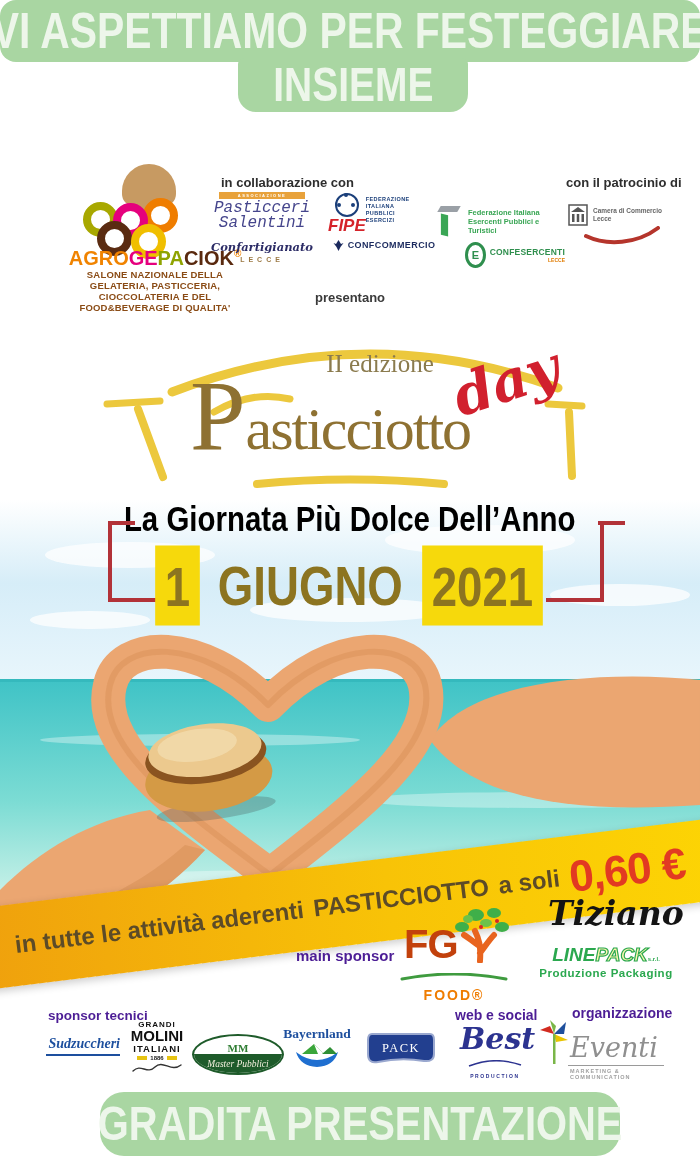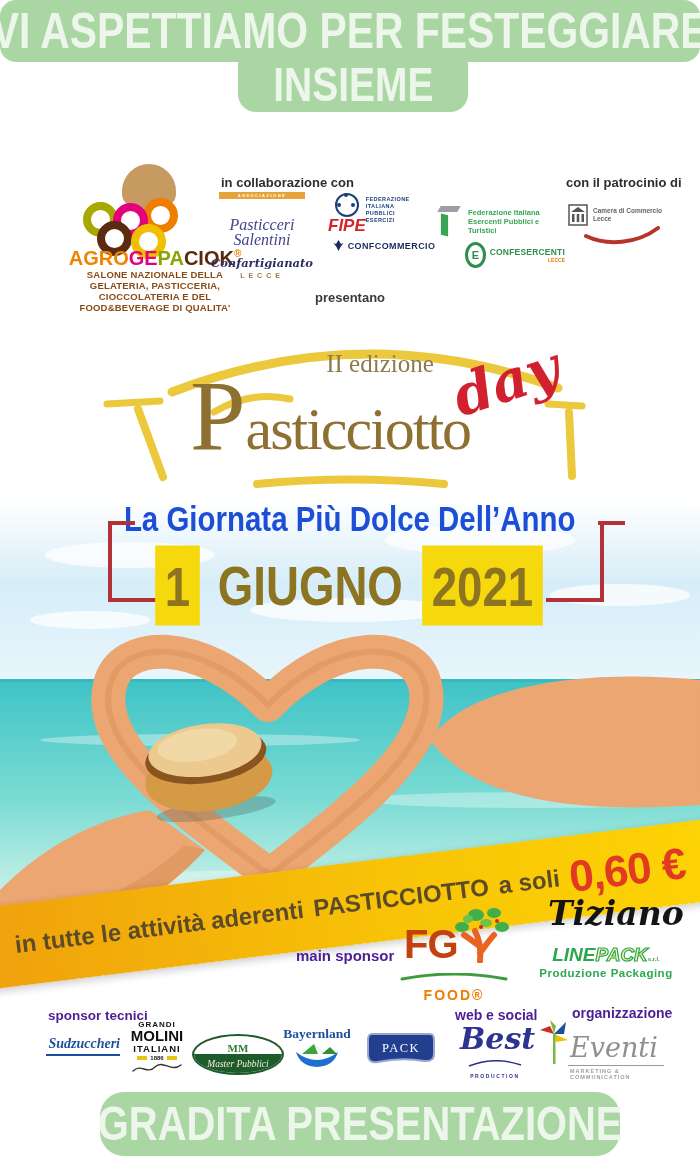--- a/index.html
+++ b/index.html
@@ -34,33 +34,33 @@
   
   .lbl{font-size:13px;font-weight:600;color:#2e2e2e;white-space:nowrap}
   .collab-lbl{left:221px;top:175px}
   .patro-lbl{left:566px;top:175px}
   .presentano{left:0;top:290px;width:700px;text-align:center;font-size:13px;font-weight:700;color:#3a3a3a}
 
   
   .past-logo{left:203px;top:192px;width:118px;text-align:center}
   .past-band{width:86px;height:7px;background:#e8a23b;margin:0 auto;color:#fff;font-size:4px;
              letter-spacing:1.5px;line-height:7px;font-weight:700}
-  .past-name{font-family:Liberation Serif, serif;font-style:italic;color:#45458c;font-size:16px;line-height:15px;margin-top:18px}
+  .past-name{font-family:Liberation Mono, monospace;font-style:italic;color:#45458c;font-size:16px;line-height:15px;margin-top:2px}
   .confart{font-family:"DejaVu Serif",serif;font-style:italic;font-weight:700;color:#2c2c66;font-size:11.5px;margin-top:9px}
   .past-city{font-size:7px;letter-spacing:4px;color:#9c7a45;font-weight:700;margin-top:2px}
 
   
   .fipe{left:328px;top:193px;width:112px}
   .fipe-row{display:flex;align-items:flex-start;}
   .fipe-col{text-align:center}
   .fipe-circle{width:20px;height:20px;border:2.5px solid #1b3f7a;border-radius:50%;margin:0 auto;position:relative}
   .fipe-circle i{position:absolute;width:4px;height:4px;background:#1b3f7a;border-radius:50%}
   .fipe-name{color:#d5232a;font-weight:800;font-style:italic;font-size:17px;line-height:17px}
   .fipe-desc{font-size:5.5px;line-height:7px;color:#1b3f7a;font-weight:700;text-align:left;padding-top:3px;letter-spacing:.4px}
-  .confcomm{display:flex;align-items:center;gap:4px;margin-top:6px;justify-content:center}
+  .confcomm{display:flex;align-items:flex-start;gap:4px;margin-top:6px;justify-content:center}
   .confcomm .txt{font-size:9px;font-weight:800;color:#1b2a5e;letter-spacing:.4px}
 
   
   .confes{left:437px;top:204px;width:128px}
   .confes-top{display:flex;gap:5px;align-items:center}
   .confes-mark{position:relative;width:26px;height:34px;flex:0 0 auto}
   .confes-mark .bar1{position:absolute;left:2px;top:2px;width:20px;height:6px;background:#9aa0a6;transform:skewX(-30deg)}
   .confes-mark .bar2{position:absolute;left:4px;top:10px;width:7px;height:22px;background:#3aa655;transform:skewX(14deg) rotate(14deg)}
   .confes-fed{font-size:7.5px;line-height:9px;color:#3aa655;font-weight:700}
   .confes-bottom{display:flex;align-items:center;gap:4px;margin-top:4px;margin-left:28px}
@@ -79,21 +79,21 @@
            font-size:25px;color:#8b7b4e}
   .word{left:110px;top:366px;width:440px;display:flex;align-items:baseline;justify-content:center;
         font-family:"Liberation Serif",serif;color:#8e7132;white-space:nowrap}
   .word .cap{font-size:100px;line-height:100px}
   .word .rest{font-size:60px;letter-spacing:-2px}
   .day{left:452px;top:348px;font-family:"DejaVu Serif",serif;font-style:italic;font-weight:700;
        font-size:56px;color:#d1202e;transform:rotate(-18deg)}
 
   
   .tagline{left:70px;top:501px;width:560px;text-align:center;font-size:31px;font-weight:800;
-           color:#1d4ed8;white-space:nowrap}
+           color:#000000;white-space:nowrap}
   .rb{background:#b23238}
   .rb1{left:108px;top:521px;width:27px;height:4px}
   .rb2{left:108px;top:521px;width:4px;height:81px}
   .rb3{left:108px;top:598px;width:72px;height:4px}
   .rb4{left:598px;top:521px;width:27px;height:4px}
   .rb5{left:600px;top:521px;width:4px;height:81px}
   .rb6{left:546px;top:598px;width:58px;height:4px}
 
   
   .date-row{left:90px;top:551px;width:520px;display:flex;align-items:center;justify-content:center;gap:12px}

